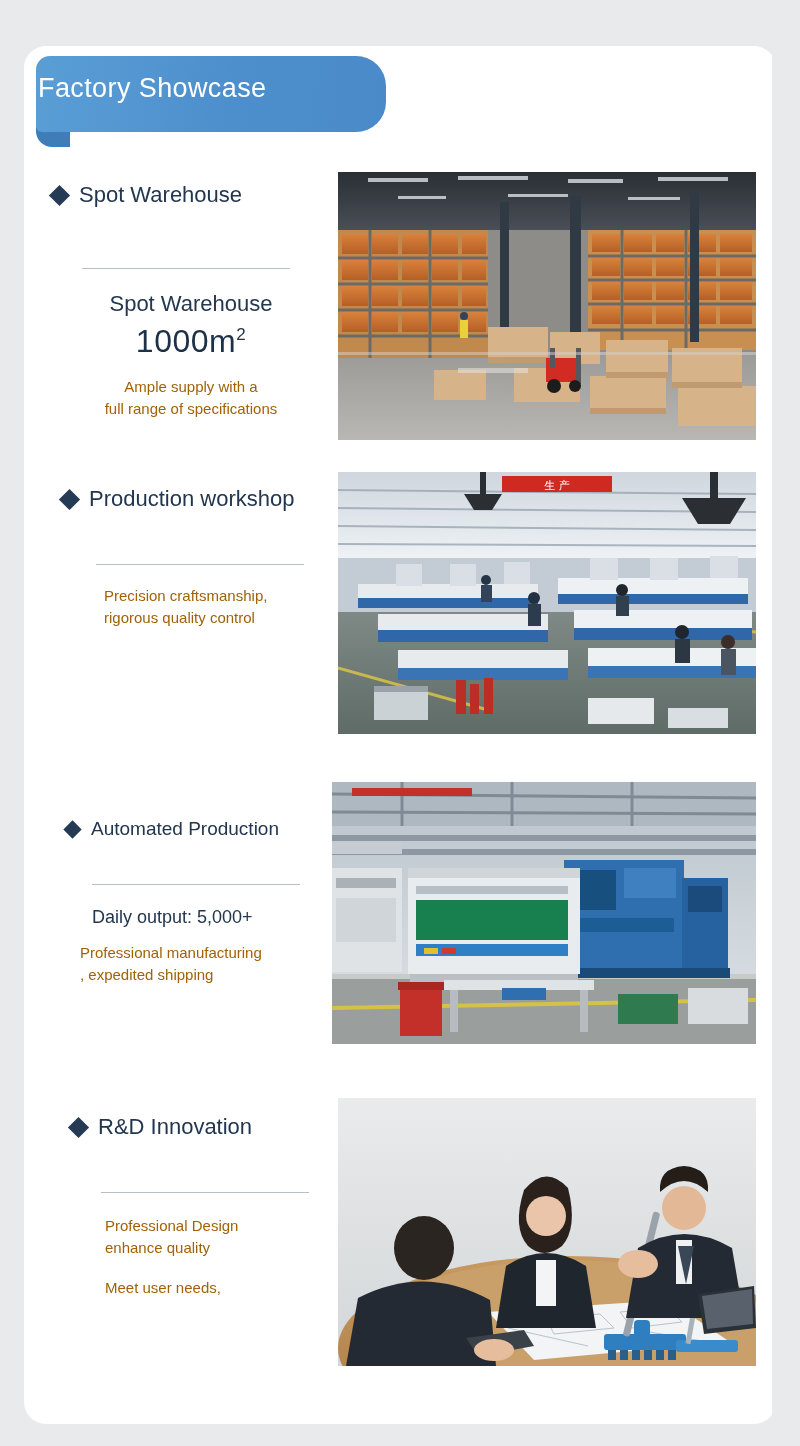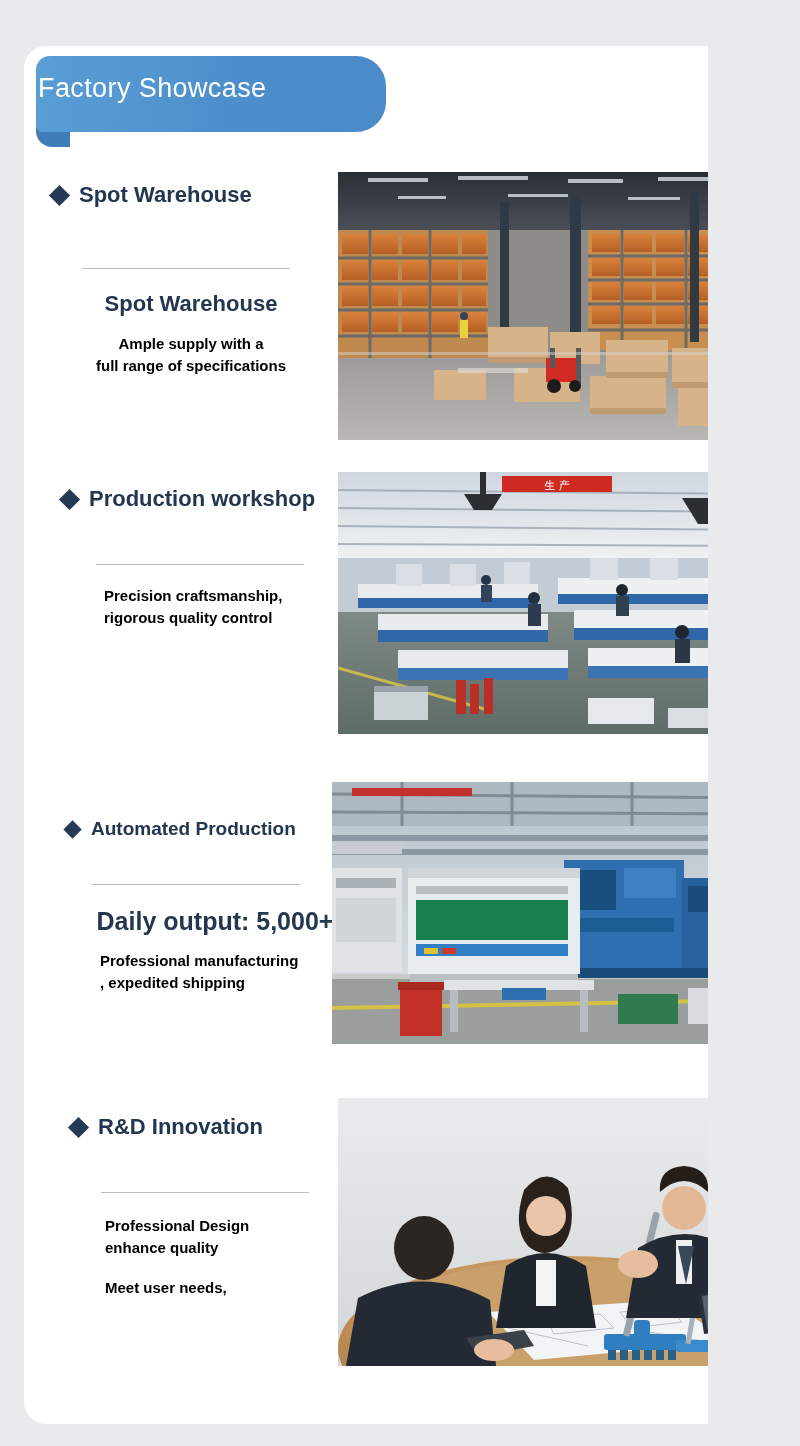--- a/index.html
+++ b/index.html
@@ -4,21 +4,21 @@
 <style>
   * { box-sizing: border-box; margin: 0; padding: 0; }
   html, body {
     width: 800px;
     height: 1446px;
     background: #e9eaec;
     font-family: "Liberation Sans", sans-serif;
   }
   .page {
     position: relative;
-    width: 708px;
+    width: 772px;
     height: 1446px;
     background: #e9eaec;
     overflow: hidden;
   }
   .card {
     position: absolute;
     left: 24px;
     top: 46px;
     width: 752px;
     height: 1378px;
@@ -51,21 +51,21 @@
   .ribbon-title {
     position: absolute;
     left: 38px;
     top: 73px;
     font-size: 27px;
     color: #ffffff;
     letter-spacing: 0.4px;
   }
 
   
-  .section { position: absolute; font-weight: bold; }
+  .section { position: absolute; }
 
   .heading-row {
     display: flex;
     align-items: center;
     gap: 12px;
   }
   .diamond {
     width: 15px;
     height: 15px;
     background: #253b55;
@@ -92,21 +92,21 @@
   }
   .metric {
     font-size: 32px;
     color: #1d3148;
     text-align: center;
     letter-spacing: 0.5px;
   }
   .metric sup { font-size: 17px; vertical-align: super; }
   .desc {
     font-size: 15px;
-    color: #000000;
+    color: #a16207;
     line-height: 1.45;
   }
   .desc.center { text-align: center; }
 
   .photo {
     position: absolute;
     overflow: hidden;
     background: #a21caf;
   }
   .photo svg { display: block; width: 100%; height: 100%; }
@@ -122,20 +122,23 @@
   <div class="ribbon"></div>
   <div class="ribbon-title">Factory Showcase</div>
 
   <div class="section" style="left:52px; top:182px; width:258px;">
     <div class="heading-row">
       <span class="diamond"></span>
       <span class="heading-text">Spot Warehouse</span>
     </div>
     <div class="rule" style="margin:60px 0 0 30px; width:208px;"></div>
     <div class="sub-big" style="margin:22px 0 0 20px;">Spot Warehouse</div>
+    <div class="metric" style="margin:6px 0 0 20px;">
+      <span>1000m</span><sup>2</sup>
+    </div>
     <div class="desc center" style="margin:16px 0 0 20px;">
       <div>Ample supply with a</div>
       <div>full range of specifications</div>
     </div>
   </div>
 
   <div class="photo" style="left:338px; top:172px; width:418px; height:268px;">
     <svg viewBox="0 0 418 268" preserveAspectRatio="none">
       <defs>
         <linearGradient id="wh-roof" x1="0" y1="0" x2="0" y2="1">
@@ -367,22 +370,22 @@
       <rect x="330" y="236" width="60" height="20" fill="#d9dee2"></rect>
     </svg>
   </div>
 
   <div class="section" style="left:66px; top:818px; width:272px;">
     <div class="heading-row">
       <span class="diamond sm"></span>
       <span class="heading-text sm">Automated Production</span>
     </div>
     <div class="rule" style="margin:44px 0 0 26px; width:208px;"></div>
-    <div class="sub-big" style="margin:22px 0 0 0; font-size:25px; text-align:center; padding-left:26px;">Daily output: 5,000+</div>
-    <div class="desc" style="margin:14px 0 0 34px;">
+    <div class="sub-big" style="margin:22px 0 0 0; font-size:18px; text-align:left; padding-left:26px;">Daily output: 5,000+</div>
+    <div class="desc" style="margin:14px 0 0 14px;">
       <div>Professional manufacturing</div>
       <div>, expedited shipping</div>
     </div>
   </div>
 
   <div class="photo" style="left:332px; top:782px; width:424px; height:262px;">
     <svg viewBox="0 0 424 262" preserveAspectRatio="none">
       <defs>
         <linearGradient id="ap-bg" x1="0" y1="0" x2="0" y2="1">
           <stop offset="0%" stop-color="#b9c3cb"></stop>

